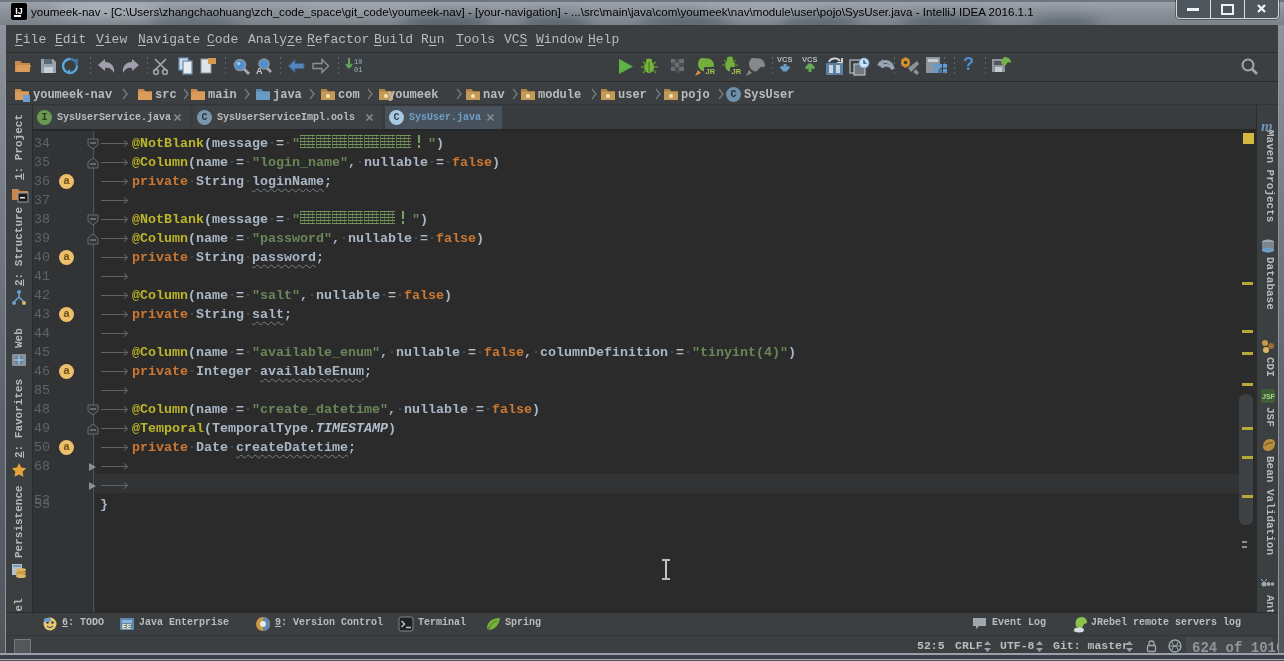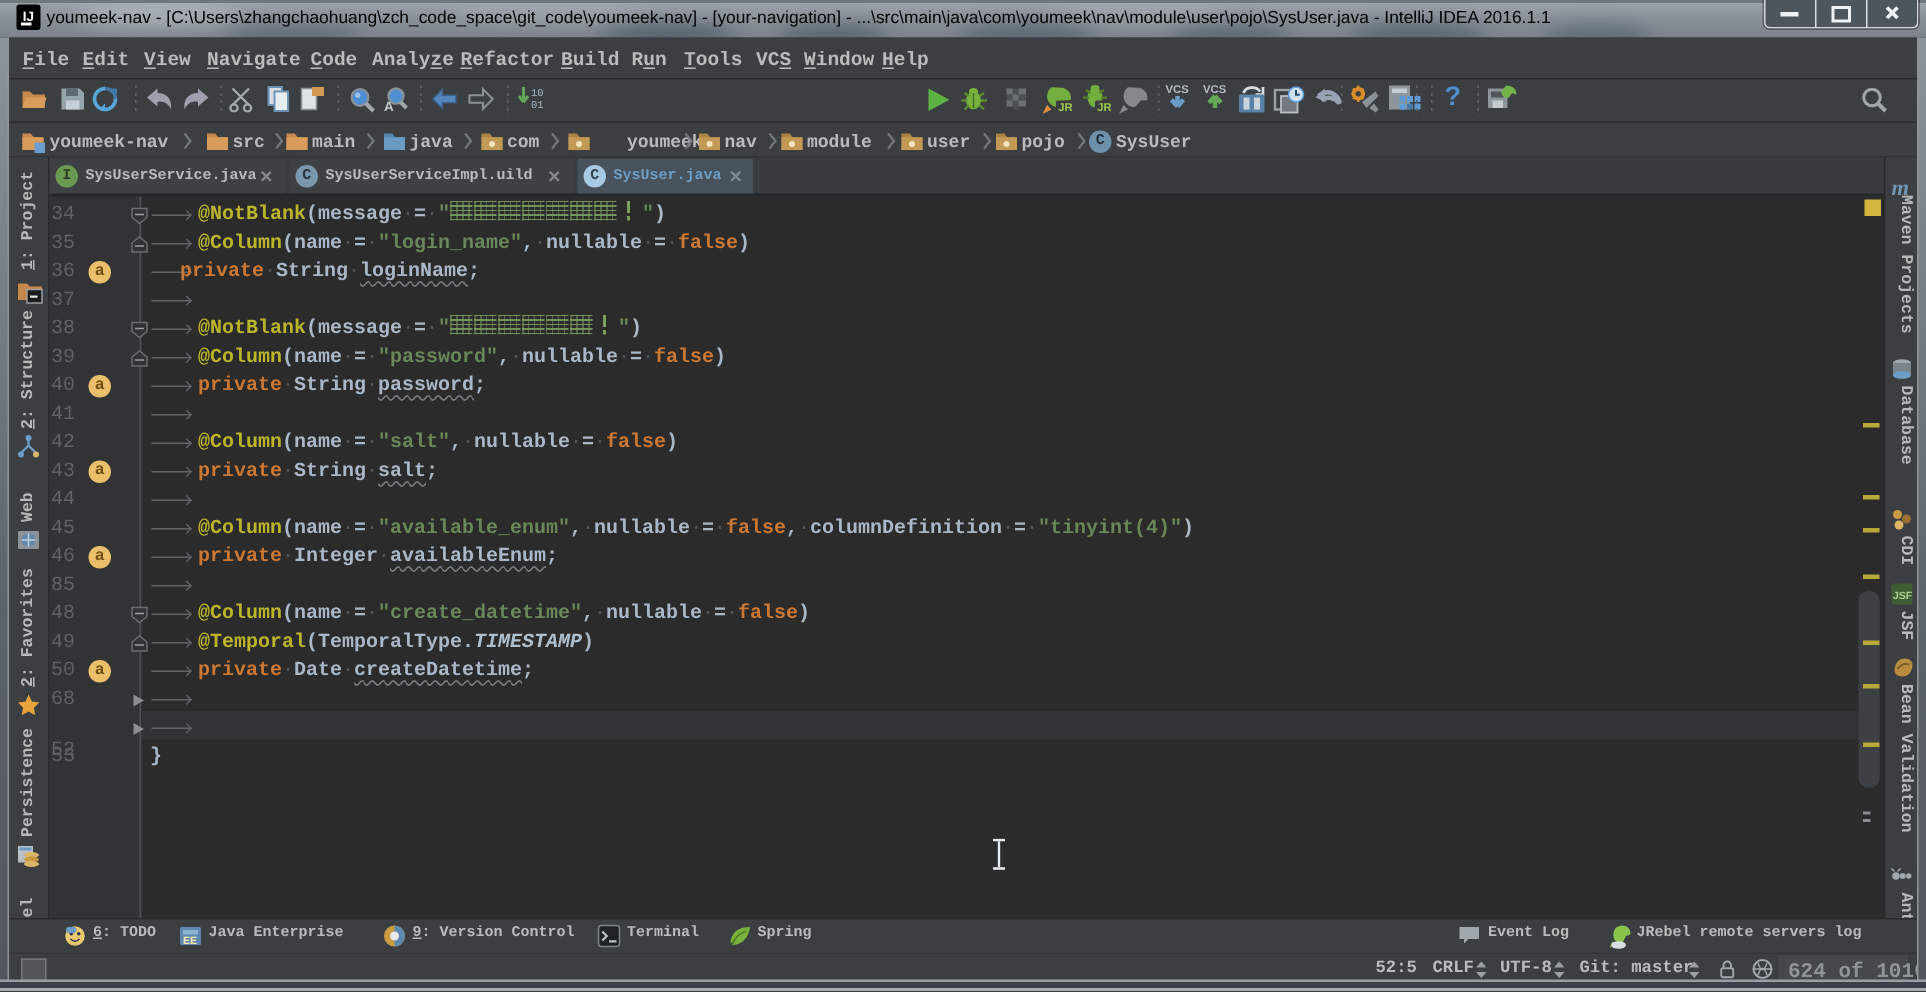--- a/index.html
+++ b/index.html
@@ -12,21 +12,21 @@
   #logo{left:11px;top:3px;width:16px;height:17px;background:#000;border-radius:2px;color:#fff;
     font-family:"Liberation Sans",sans-serif;font-weight:bold;font-size:9px;text-align:center;line-height:16px;letter-spacing:0px;}
   #winbtns{left:1176px;top:0;width:101px;height:18px;background:#4d555d;border:1px solid #d3d7db;border-top:none;
     border-radius:0 0 4px 4px;box-shadow:0 0 0 1px #00000055;display:flex;}
   #winbtns .wb{width:33px;height:18px;position:relative;}
   #winbtns .wb + .wb{border-left:1px solid #d9dde0;}
   
   #ide{left:6px;top:25px;width:1272px;height:632px;background:#3c3f41;}
   .hline{position:absolute;left:0;width:1272px;height:1px;background:#2b2b2b;}
   
-  .mi{position:absolute;top:7px;font-size:13px;font-weight:bold;color:#bbbbbb;white-space:pre;}
+  .mi{position:absolute;top:7px;font-size:13px;font-weight:normal;color:#bbbbbb;white-space:pre;}
   .mi u{text-decoration:underline;text-underline-offset:2px;}
   
   .tbi{position:absolute;top:28px;height:28px;}
   .tsep{position:absolute;top:32px;width:1px;height:20px;background:repeating-linear-gradient(180deg,#606466 0 2px,transparent 2px 5px);}
   
   .crumb{position:absolute;top:63px;font-size:12px;font-weight:bold;color:#bbbbbb;white-space:pre;}
   .chev{position:absolute;top:63px;width:7px;height:13px;}
   .nicon{position:absolute;top:61px;width:16px;height:16px;}
   svg.tx{width:9px;height:9px;}
   
@@ -303,21 +303,21 @@
   <svg class="nicon" style="left:314px">
       <use href="#i-pkg"></use>
     </svg>
   <div class="crumb" style="left:332px">com</div>
   <svg class="chev" style="left:361px">
       <use href="#i-chev"></use>
     </svg>
   <svg class="nicon" style="left:372px">
       <use href="#i-pkg"></use>
     </svg>
-  <div class="crumb" style="left:412px">youmeek</div>
+  <div class="crumb" style="left:382px">youmeek</div>
   <svg class="chev" style="left:450px">
       <use href="#i-chev"></use>
     </svg>
   <svg class="nicon" style="left:459px">
       <use href="#i-pkg"></use>
     </svg>
   <div class="crumb" style="left:477px">nav</div>
   <svg class="chev" style="left:506px">
       <use href="#i-chev"></use>
     </svg>
@@ -349,21 +349,21 @@
   <div id="tabrow" class="abs">
     <div class="tab" style="left:0px;width:157px">
       <div class="ticon" style="background:#6a9a52;color:#2c3b24">I</div>
       <div class="tlabel">SysUserService.java</div>
       <svg class="tx" style="left:140px">
           <use href="#i-x"></use>
         </svg>
     </div>
     <div class="tab" style="left:160px;width:189px">
       <div class="ticon" style="background:#7a98ad;color:#273138">C</div>
-      <div class="tlabel">SysUserServiceImpl.uild</div>
+      <div class="tlabel">SysUserServiceImpl.ools</div>
       <svg class="tx" style="left:172px">
           <use href="#i-x"></use>
         </svg>
     </div>
     <div class="tab" style="left:352px;width:117px;background:#47525c">
       <div class="ticon" style="background:#a8c9e2;color:#33414c">C</div>
       <div class="tlabel" style="color:#6e9fc7">SysUser.java</div>
       <svg class="tx" style="left:101px">
           <use href="#i-x"></use>
         </svg>
@@ -408,21 +408,21 @@
   <div id="editor" class="abs">
     <div id="gutter" class="abs"></div>
     <div class="abs" style="left:61px;top:343px;width:1145px;height:19px;background:#323334"></div>
     <div id="foldline" class="abs"></div>
     <div id="lines">
     <div class="tabarrow" style="top:3px"></div>
     <div class="code" style="left:99px;top:3px"><span class="an">@NotBlank</span>(message<w>·</w>=<w>·</w><span class="st">"<b class="cj"></b><b class="cj"></b><b class="cj"></b><b class="cj"></b><b class="cj"></b><b class="cj"></b><b class="cj"></b><b class="cj cjx"></b>"</span>)</div>
     <div class="tabarrow" style="top:22px"></div>
     <div class="code" style="left:99px;top:22px"><span class="an">@Column</span>(name<w>·</w>=<w>·</w><span class="st">"login_name"</span>,<w>·</w>nullable<w>·</w>=<w>·</w><span class="kw">false</span>)</div>
     <div class="tabarrow" style="top:41px"></div>
-    <div class="code" style="left:87px;top:41px"><span class="kw">private</span><w>·</w>String<w>·</w><span class="fi">loginName</span>;</div>
+    <div class="code" style="left:99px;top:41px"><span class="kw">private</span><w>·</w>String<w>·</w><span class="fi">loginName</span>;</div>
     <div class="tabarrow" style="top:60px"></div>
     <div class="tabarrow" style="top:79px"></div>
     <div class="code" style="left:99px;top:79px"><span class="an">@NotBlank</span>(message<w>·</w>=<w>·</w><span class="st">"<b class="cj"></b><b class="cj"></b><b class="cj"></b><b class="cj"></b><b class="cj"></b><b class="cj"></b><b class="cj cjx"></b>"</span>)</div>
     <div class="tabarrow" style="top:98px"></div>
     <div class="code" style="left:99px;top:98px"><span class="an">@Column</span>(name<w>·</w>=<w>·</w><span class="st">"password"</span>,<w>·</w>nullable<w>·</w>=<w>·</w><span class="kw">false</span>)</div>
     <div class="tabarrow" style="top:117px"></div>
     <div class="code" style="left:99px;top:117px"><span class="kw">private</span><w>·</w>String<w>·</w><span class="fi">password</span>;</div>
     <div class="tabarrow" style="top:136px"></div>
     <div class="tabarrow" style="top:155px"></div>
     <div class="code" style="left:99px;top:155px"><span class="an">@Column</span>(name<w>·</w>=<w>·</w><span class="st">"salt"</span>,<w>·</w>nullable<w>·</w>=<w>·</w><span class="kw">false</span>)</div>

